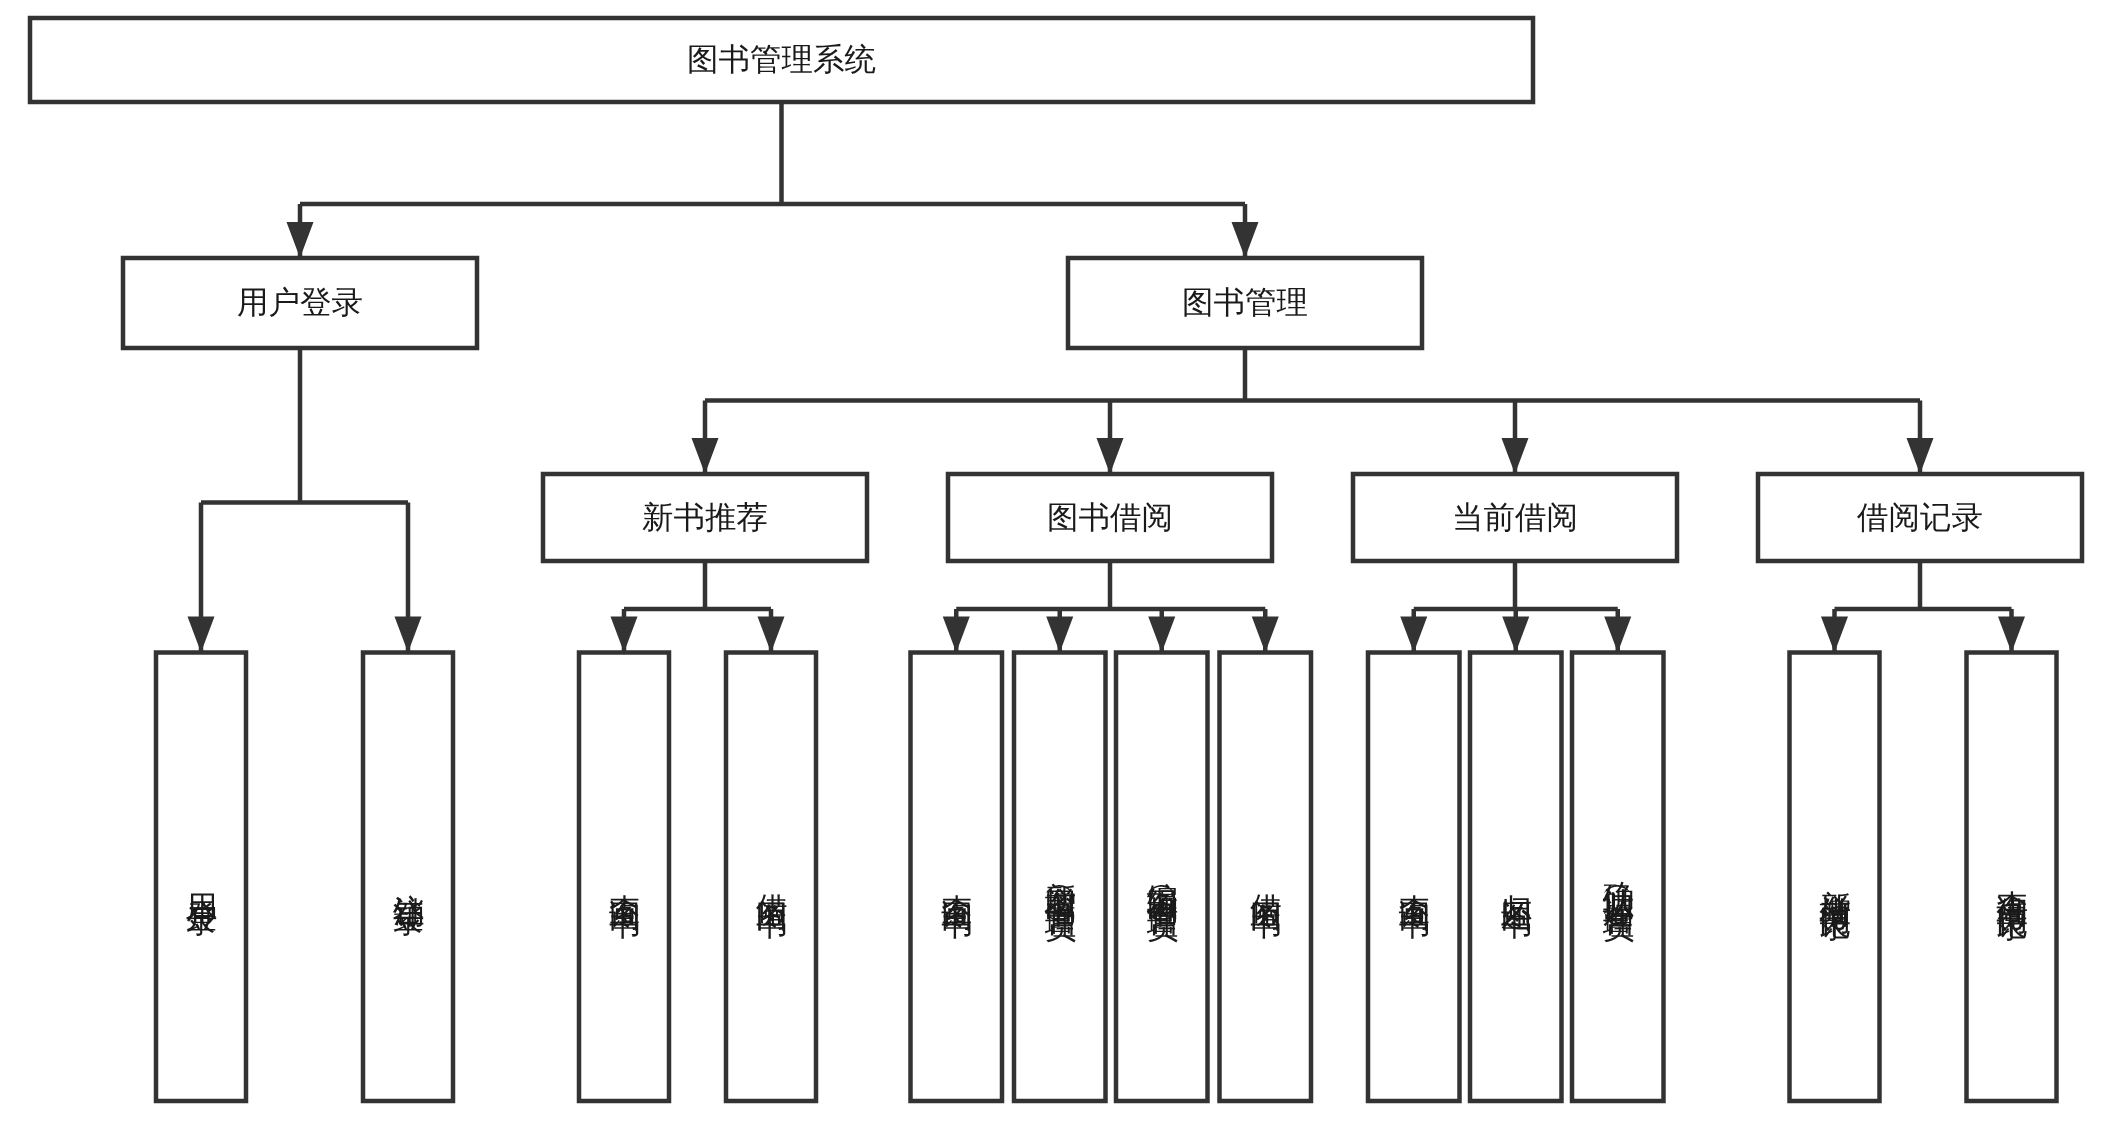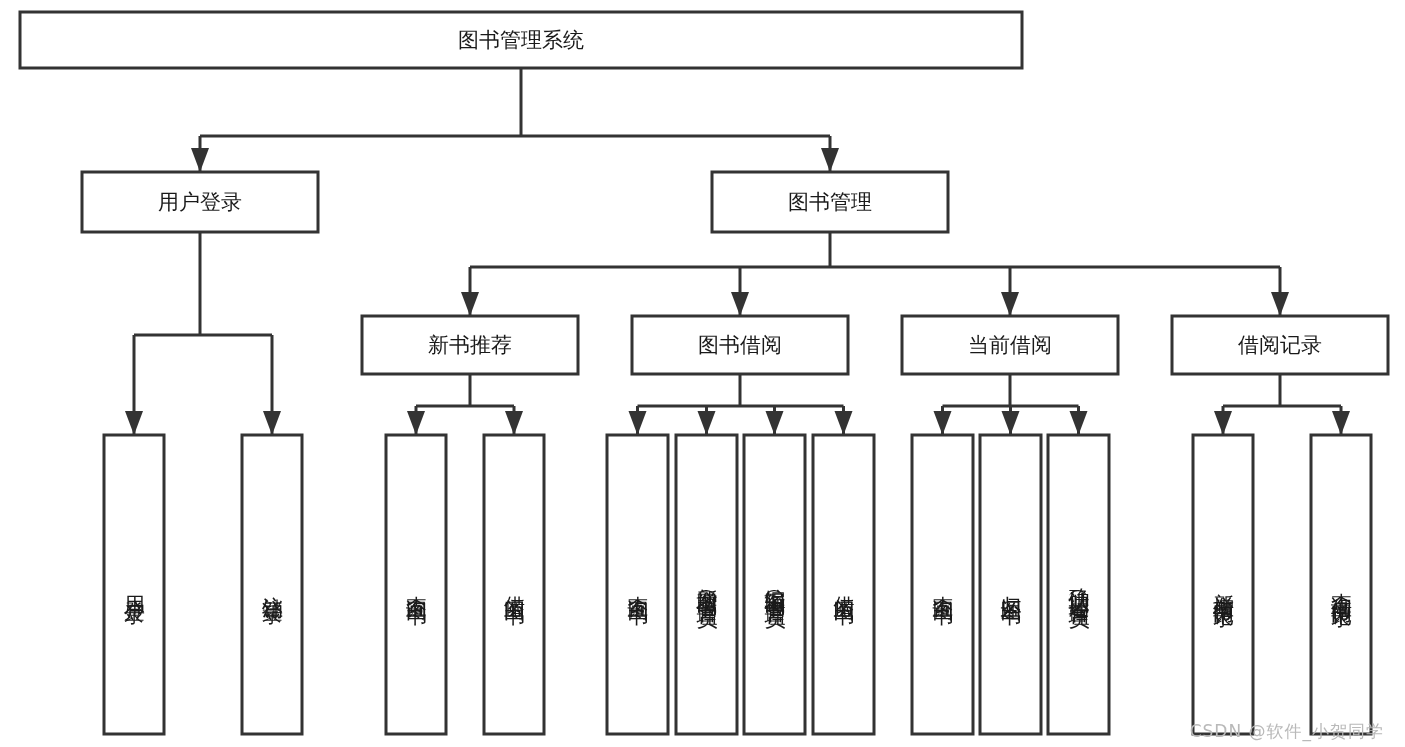--- a/index.html
+++ b/index.html
@@ -240,14 +240,13 @@
             </div></foreignObject>
         </g>
         <g>
           <rect x="1311" y="435" width="60" height="299" class="node-rect"></rect>
           <foreignObject x="1313" y="437" width="56" height="295"><div xmlns="http://www.w3.org/1999/xhtml" class="vlabel-wrap">
               <span class="vlabel" style="font-size: 21px; letter-spacing: 3px;">查询借阅记录</span>
             </div></foreignObject>
         </g>
       </g>
     </svg>
-  <div class="watermark">CSDN @软件_小贺同学</div>
 </div>
 
 </body></html>

